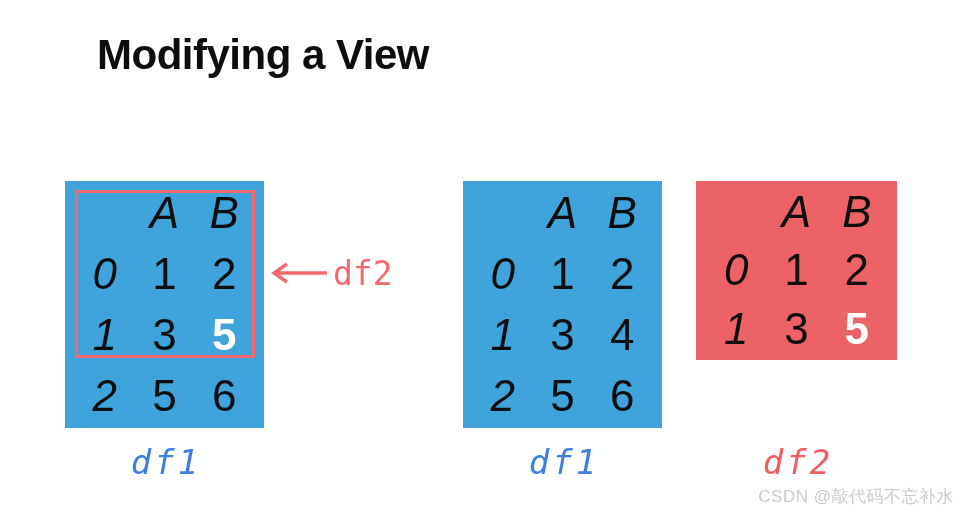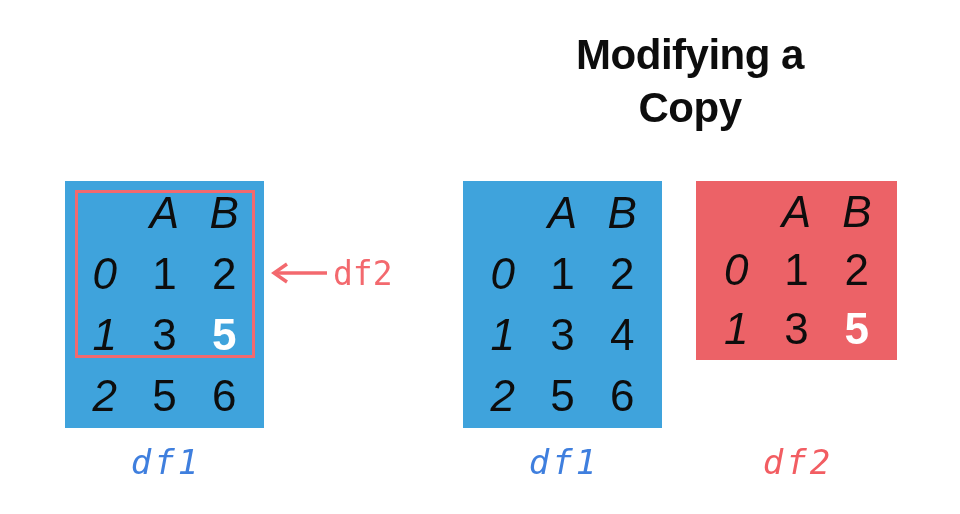--- a/index.html
+++ b/index.html
@@ -53,21 +53,21 @@
   .watermark {
     position:absolute; right:6px; top:485px; font-size:17px;
     color:#CBCBCB; letter-spacing:0.5px;
   }
 </style>
 </head>
 <body>
 
 <div class="canvas">
 
-  <div class="title title-right">Modifying a Copy</div>
+  <div class="title title-left">Modifying a View</div>
 
   <div class="df df-view">
     <div class="cell hdr"></div>
     <div class="cell hdr">A</div>
     <div class="cell hdr">B</div>
     <div class="cell idx">0</div>
     <div class="cell val">1</div>
     <div class="cell val">2</div>
     <div class="cell idx">1</div>
     <div class="cell val">3</div>
@@ -108,14 +108,15 @@
     <div class="cell hdr">B</div>
     <div class="cell idx">0</div>
     <div class="cell val">1</div>
     <div class="cell val">2</div>
     <div class="cell idx">1</div>
     <div class="cell val">3</div>
     <div class="cell val hl">5</div>
   </div>
   <div class="df-label label-copy2">df2</div>
 
+  <div class="watermark">CSDN @敲代码不忘补水</div>
 
 </div>
 
 </body></html>

